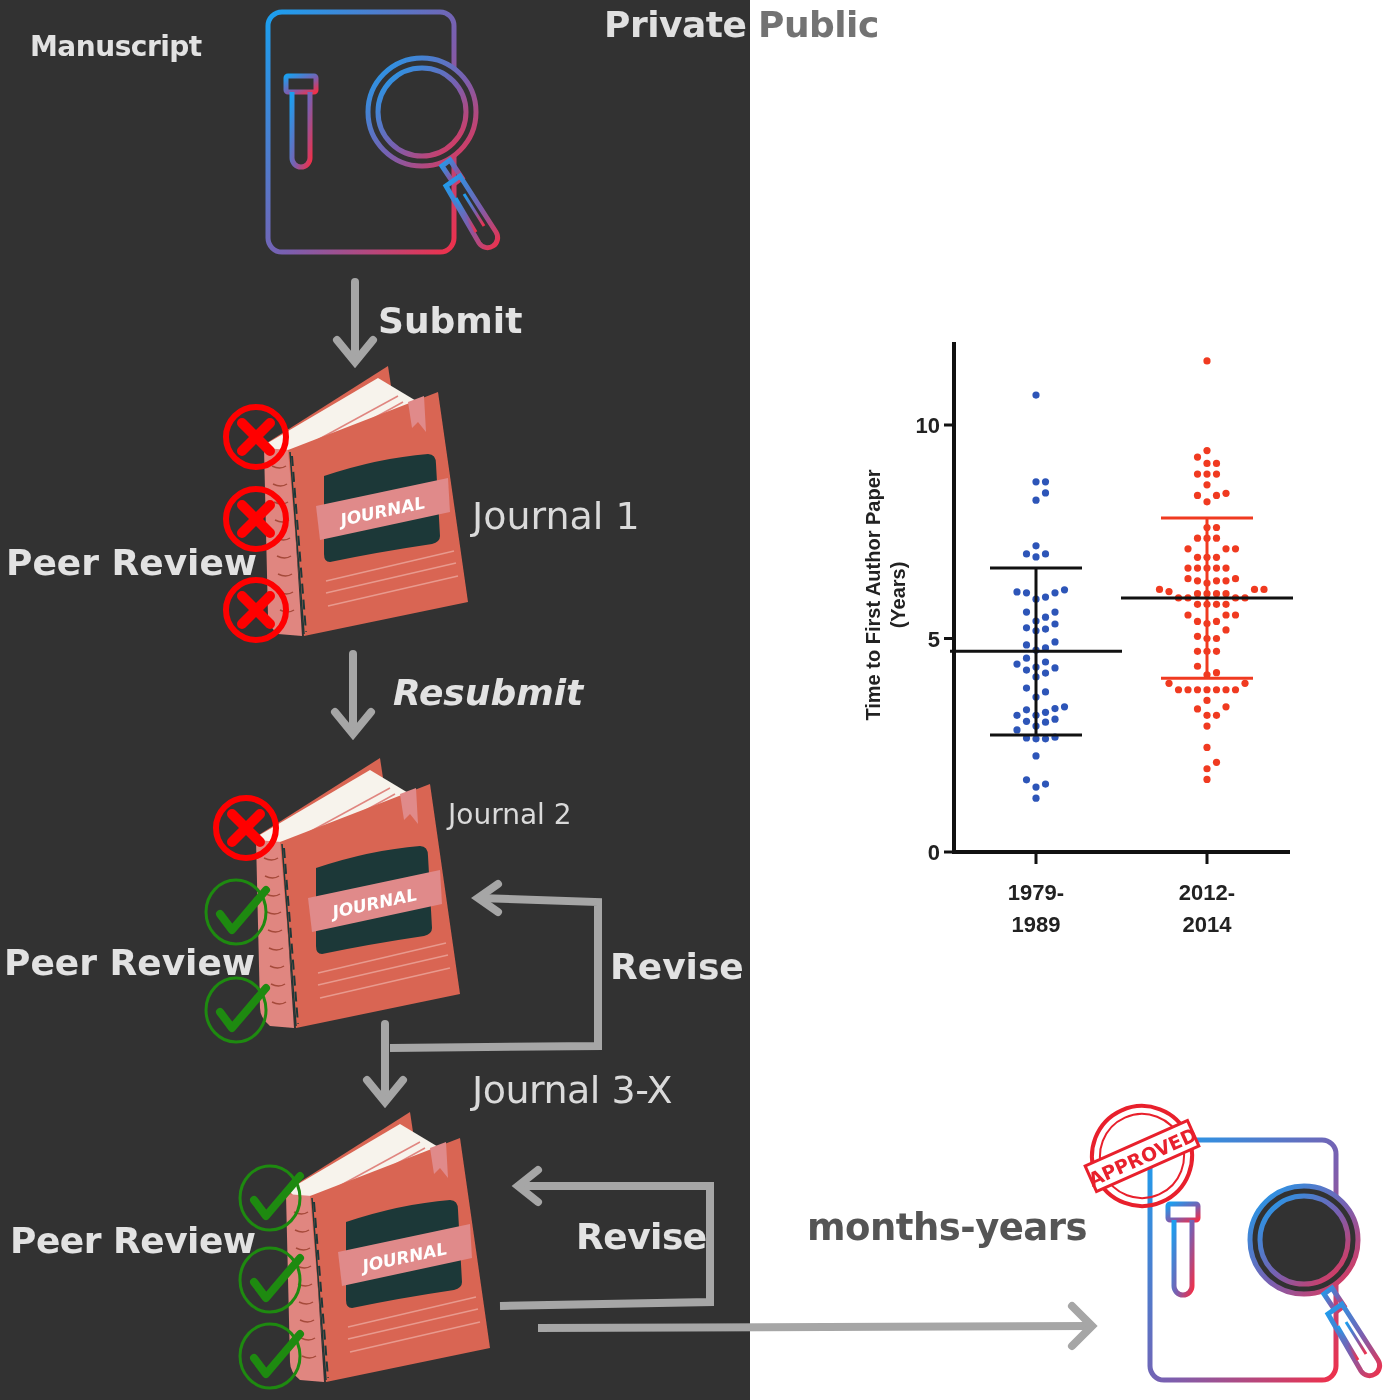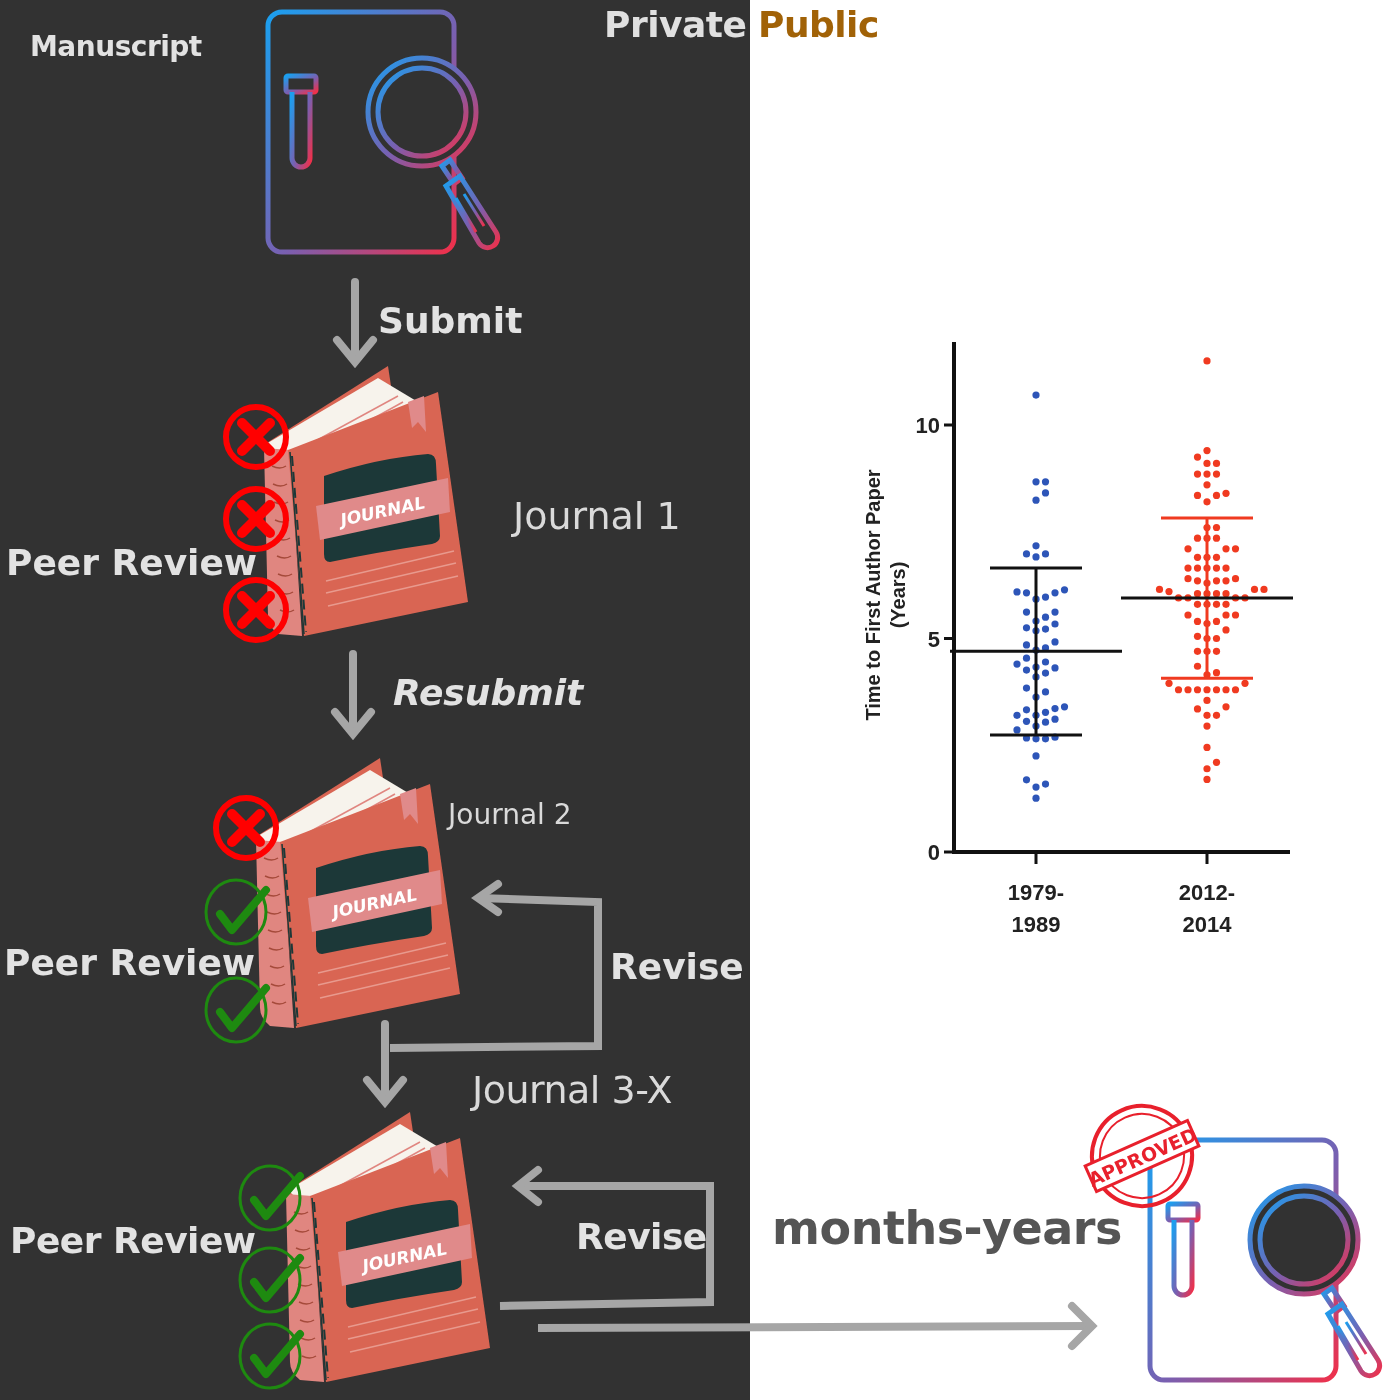--- a/index.html
+++ b/index.html
@@ -1,33 +1,33 @@
 <!DOCTYPE html>
 <html><head>
 <meta charset="utf-8">
 <style>
   html, body { margin:0; padding:0; }
   body { width:1400px; height:1400px; position:relative; overflow:hidden; font-family:"Liberation Sans", sans-serif; background:#ffffff; }
   #dark { position:absolute; left:0; top:0; width:750px; height:1400px; background:#323232; }
   .lbl { position:absolute; white-space:nowrap; color:#e2e2e2; font-family:"DejaVu Sans", sans-serif; }
   .light { font-family:"DejaVu Sans", sans-serif; font-weight:normal; color:#dadada; }
   #private-label { left:604px; top:4px; font-size:36px; font-weight:bold; color:#e0e0e0; letter-spacing:-0.5px; }
-  #public-label { left:758px; top:4px; font-size:36px; font-weight:bold; color:#a16207; letter-spacing:-0.5px; }
+  #public-label { left:758px; top:4px; font-size:36px; font-weight:bold; color:#737373; letter-spacing:-0.5px; }
   #manuscript-label { left:30px; top:30px; font-size:28px; font-weight:bold; letter-spacing:-0.5px; }
   #submit-label { left:378px; top:300px; font-size:36px; font-weight:bold; }
   #resubmit-label { left:393px; top:672px; font-size:36px; font-weight:bold;font-style:italic; }
   #peer1-label { left:6px; top:542px; font-size:36px; font-weight:bold; }
   #peer2-label { left:4px; top:942px; font-size:36px; font-weight:bold; }
   #peer3-label { left:10px; top:1220px; font-size:36px; font-weight:bold; letter-spacing:-0.5px; }
-  #journal1-label { left:472px; top:494px; font-size:38px;margin-left:41px; }
+  #journal1-label { left:472px; top:494px; font-size:38px; }
   #journal2-label { left:448px; top:798px; font-size:28px; }
   #journal3-label { left:472px; top:1068px; font-size:38px; letter-spacing:-0.5px; }
   #revise1-label { left:610px; top:946px; font-size:36px; font-weight:bold; }
   #revise2-label { left:576px; top:1216px; font-size:36px; font-weight:bold; letter-spacing:-0.5px; }
-  #duration-label { left:752px; top:1200px; width:390px; text-align:center; font-size:46px; font-weight:bold; color:#555555; line-height:56px; letter-spacing:-0.5px; }
+  #duration-label { left:752px; top:1200px; width:390px; text-align:center; font-size:37px; font-weight:bold; color:#555555; line-height:56px; letter-spacing:-0.5px; }
   svg.abs { position:absolute; left:0; top:0; }
   #chart-box { position:absolute; left:850px; top:330px; width:450px; height:610px; background:#ffffff; }
   .tick-label { font-family:"Liberation Sans", sans-serif; font-weight:bold; fill:#222; }
 </style>
 </head>
 <body>
 
 <div id="dark"></div>
 
 <svg class="abs" width="1400" height="1400" viewBox="0 0 1400 1400">

